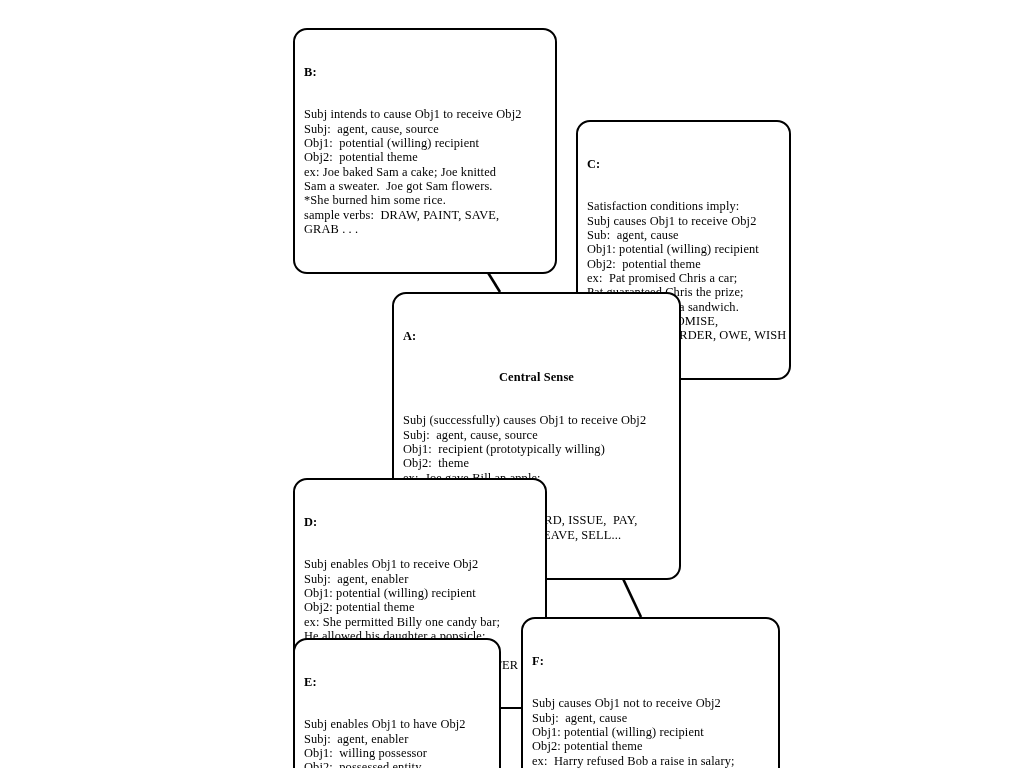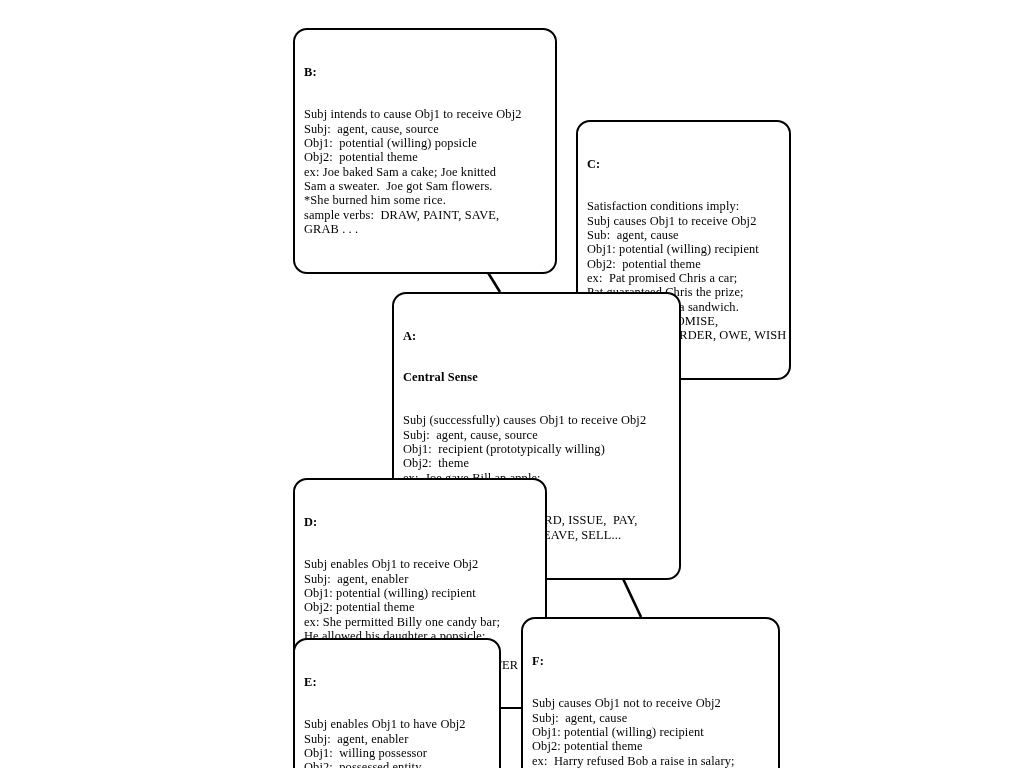--- a/index.html
+++ b/index.html
@@ -42,21 +42,21 @@
     white-space: pre;
     letter-spacing: 0.01em;
   }
   .node .tag {
     font-weight: bold;
     display: block;
   }
   .node .center-title {
     font-weight: bold;
     display: block;
-    text-align: left;
+    text-align: center;
     margin-top: -1px;
   }
   .node .body {
     display: block;
   }
 
   
   #node-b { left: 293px; top: 28px;  width: 264px; }
   #node-c { left: 576px; top: 120px; width: 215px; }
   #node-a { left: 392px; top: 292px; width: 289px; }
@@ -79,21 +79,21 @@
 
     <line x1="556" y1="436" x2="641" y2="617" stroke="#000000" stroke-width="2.6"></line>
 
     <line x1="400" y1="594" x2="400" y2="638" stroke="#000000" stroke-width="2.6"></line>
   </svg>
 
   <div class="node" id="node-b">
     <span class="tag">B:</span>
     <span class="body">Subj intends to cause Obj1 to receive Obj2
 Subj:  agent, cause, source
-Obj1:  potential (willing) popsicle
+Obj1:  potential (willing) recipient
 Obj2:  potential theme
 ex: Joe baked Sam a cake; Joe knitted
 Sam a sweater.  Joe got Sam flowers.
 *She burned him some rice.
 sample verbs:  DRAW, PAINT, SAVE,
 GRAB . . .</span>
   </div>
 
   <div class="node" id="node-c">
     <span class="tag">C:</span>

